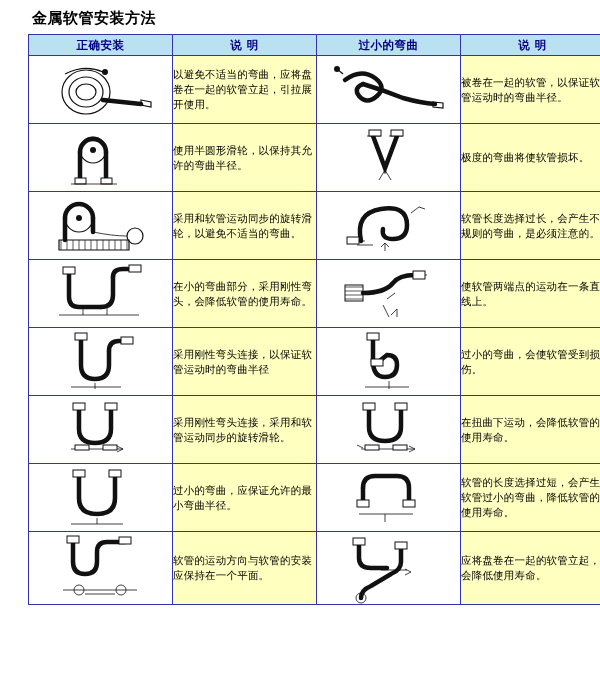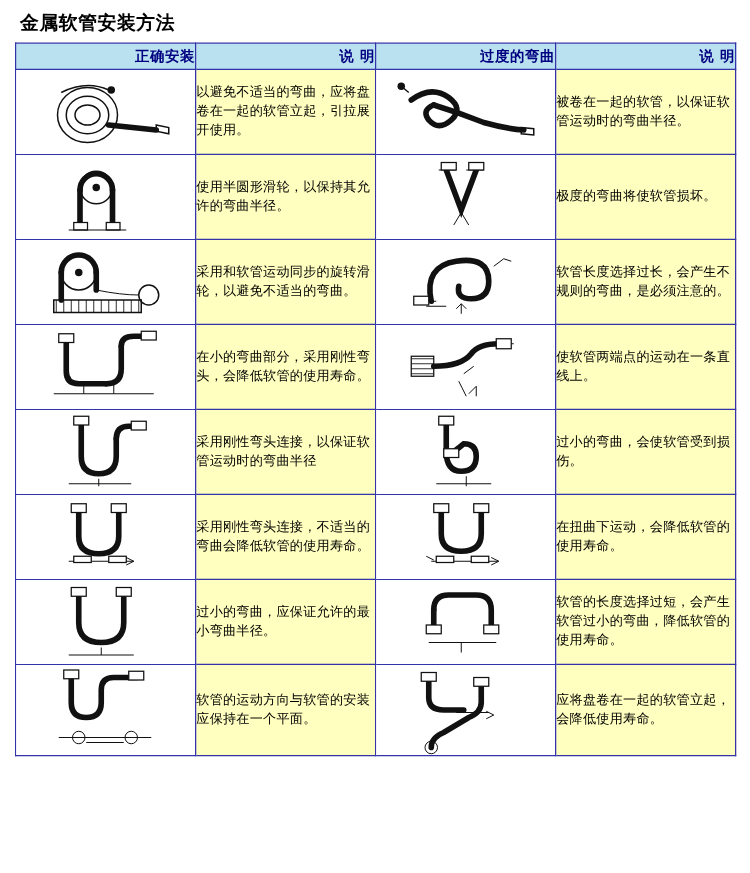--- a/index.html
+++ b/index.html
@@ -12,21 +12,21 @@
     background: #ffffff;
     font-family: "DejaVu Sans", "Liberation Sans", sans-serif;
     color: #000000;
     overflow: hidden;
   }
   .page {
     width: 600px;
     height: 698px;
     position: relative;
     box-sizing: border-box;
-    padding: 6px 12px 4px 12px;
+    padding: 6px 12px 4px 28px;
   }
   .doc-title {
     font-size: 15px;
     font-weight: bold;
     letter-spacing: 0.5px;
     margin: 2px 0 6px 4px;
     line-height: 20px;
   }
   table.hose-table {
     border-collapse: collapse;
@@ -38,21 +38,21 @@
     border: 1px solid #3333aa;
     padding: 0;
     vertical-align: middle;
   }
   thead th {
     background: #b9e1f0;
     color: #000080;
     font-size: 11.5px;
     font-weight: bold;
     height: 20px;
-    text-align: right;
+    text-align: center;
     letter-spacing: 0.5px;
   }
   col.c-img { width: 144px; }
   col.c-txt { width: 144px; }
 
   td.img-cell {
     background: #ffffff;
     text-align: center;
     height: 67px;
     position: relative;
@@ -89,21 +89,21 @@
     <colgroup>
       <col class="c-img">
         <col class="c-txt">
         <col class="c-img">
         <col class="c-txt">
     </colgroup>
     <thead>
       <tr>
         <th>正确安装</th>
         <th>说    明</th>
-        <th>过度的弯曲</th>
+        <th>过小的弯曲</th>
         <th>说    明</th>
       </tr>
     </thead>
     <tbody>
 
       <tr>
         <td class="img-cell">
           <svg class="fig" width="120" height="60" viewBox="0 0 120 60">
             <ellipse cx="45" cy="32" rx="24" ry="22" class="ln" stroke-width="2"></ellipse>
             <ellipse cx="45" cy="32" rx="17" ry="15" class="ln" stroke-width="2"></ellipse>
@@ -234,21 +234,21 @@
           <svg class="fig" width="120" height="58" viewBox="0 0 120 58">
             <path class="ln-hose" d="M38 8 L38 28 q0 14 16 14 q16 0 16 -14 L70 8"></path>
             <rect x="32" y="2" width="12" height="7" class="fillwht"></rect>
             <rect x="64" y="2" width="12" height="7" class="fillwht"></rect>
             <path class="ln-thin" d="M30 48 h52"></path>
             <rect x="34" y="44" width="14" height="5" class="fillwht"></rect>
             <rect x="62" y="44" width="14" height="5" class="fillwht"></rect>
             <path class="ln-thin" d="M82 48 l-6 -3 M82 48 l-6 3"></path>
           </svg>
         </td>
-        <td class="txt-cell">采用刚性弯头连接，不适当的弯曲会降低软管的使用寿命。</td>
+        <td class="txt-cell">采用刚性弯头连接，采用和软管运动同步的旋转滑轮。</td>
         <td class="img-cell">
           <svg class="fig" width="120" height="58" viewBox="0 0 120 58">
             <path class="ln-hose" d="M40 8 L40 26 q0 14 16 14 q16 0 16 -14 L72 8"></path>
             <rect x="34" y="2" width="12" height="7" class="fillwht"></rect>
             <rect x="66" y="2" width="12" height="7" class="fillwht"></rect>
             <path class="ln-thin" d="M32 48 h54"></path>
             <rect x="36" y="44" width="14" height="5" class="fillwht"></rect>
             <rect x="64" y="44" width="14" height="5" class="fillwht"></rect>
             <path class="ln-thin" d="M86 48 l-6 -3 M86 48 l-6 3 M28 44 l6 3"></path>
           </svg>

